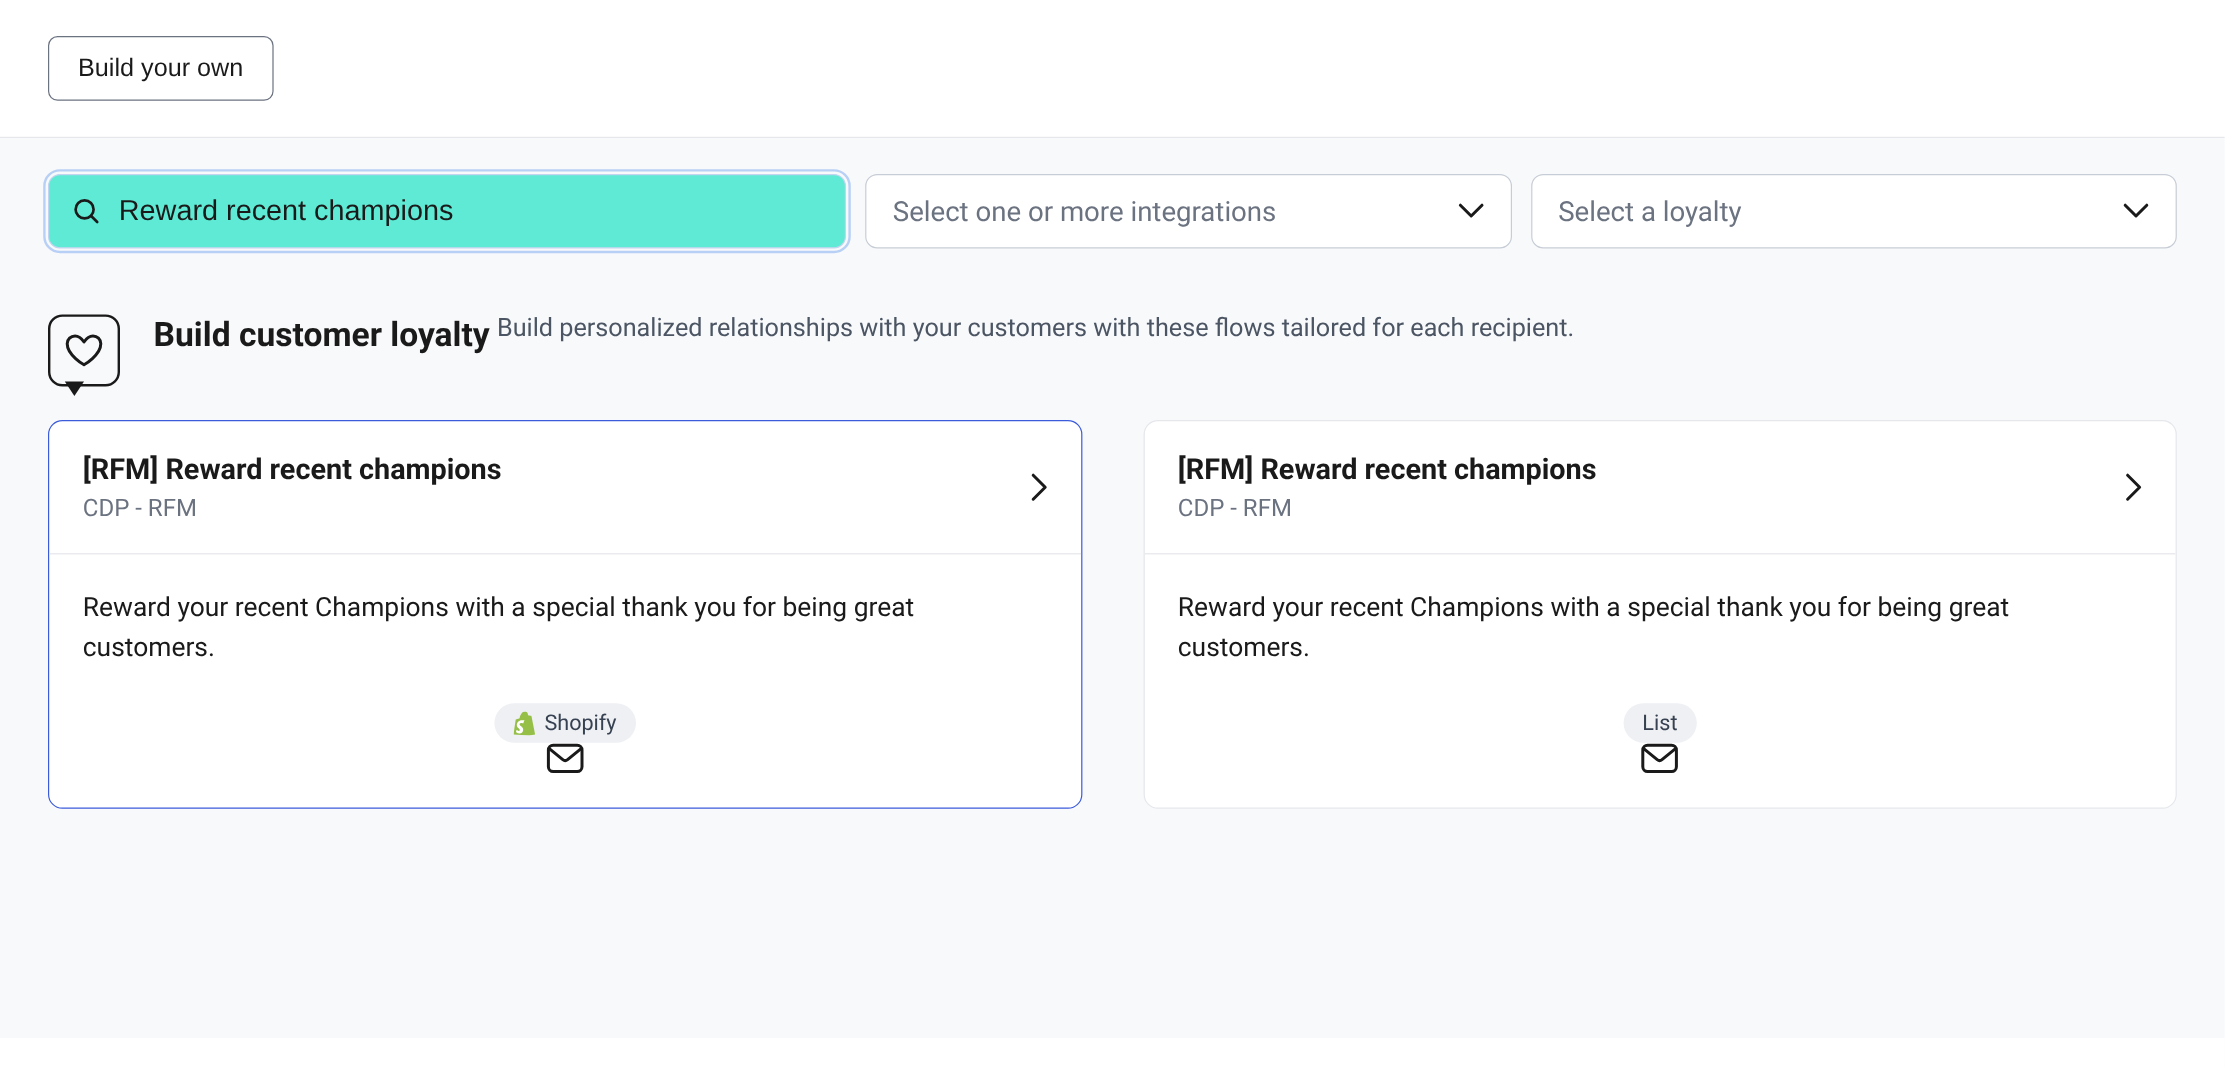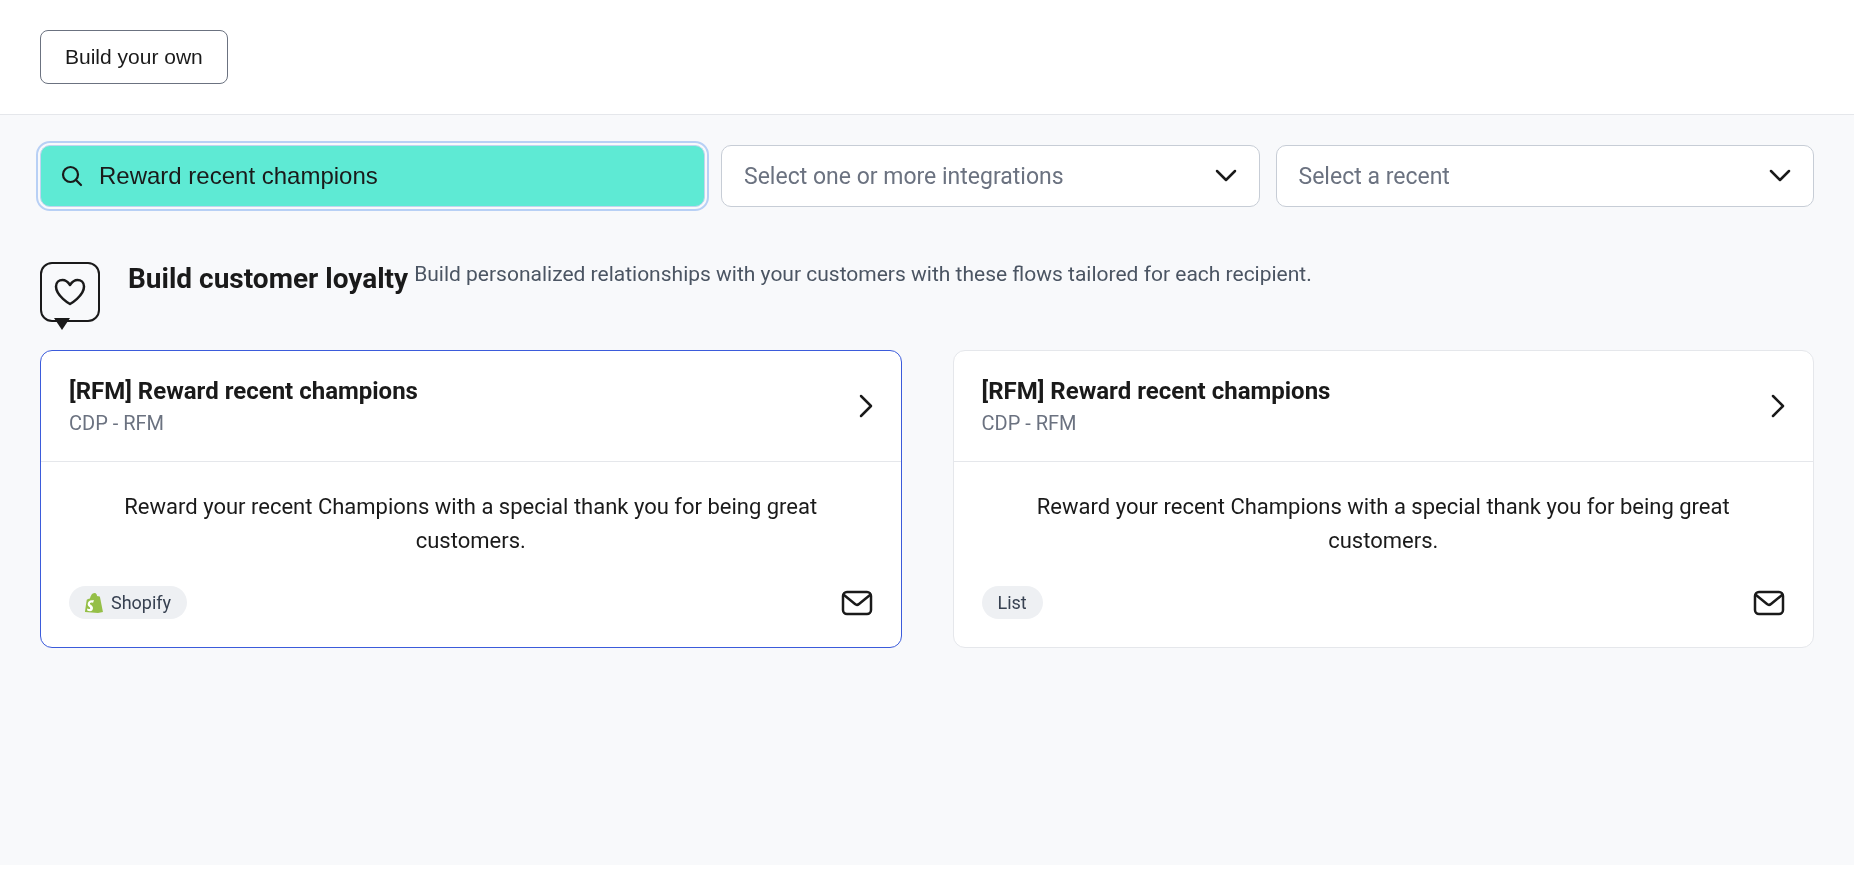--- a/index.html
+++ b/index.html
@@ -181,26 +181,25 @@
       color: #6b7280;
     }
     .card-body {
       padding: 28px;
     }
     .card-desc {
       font-size: 22px;
       color: #1a1a1a;
       line-height: 1.55;
       margin-bottom: 28px;
-      text-align: center;
     }
     .card-footer {
       display: flex;
-      justify-content: space-between;
-      align-items: center;
+      align-items: center;
+      flex-direction: column;
     }
     .tag {
       display: inline-flex;
       align-items: center;
       gap: 8px;
       background: #eef0f3;
       border-radius: 18px;
       padding: 6px 16px;
       font-size: 18px;
       color: #374151;
@@ -240,21 +239,21 @@
     </div>
     <div class="select-box">
       <span class="select-box-text">Select one or more integrations</span>
       <span class="chevron-down">
         <svg width="22" height="14" viewBox="0 0 22 14" fill="none">
           <path d="M2 2L11 11L20 2" stroke="#1a1a1a" stroke-width="2.5" stroke-linecap="round" stroke-linejoin="round"></path>
         </svg>
       </span>
     </div>
     <div class="select-box">
-      <span class="select-box-text">Select a recent</span>
+      <span class="select-box-text">Select a loyalty</span>
       <span class="chevron-down">
         <svg width="22" height="14" viewBox="0 0 22 14" fill="none">
           <path d="M2 2L11 11L20 2" stroke="#1a1a1a" stroke-width="2.5" stroke-linecap="round" stroke-linejoin="round"></path>
         </svg>
       </span>
     </div>
   </div>
 
   <div class="section-header">
     <div class="section-icon">

